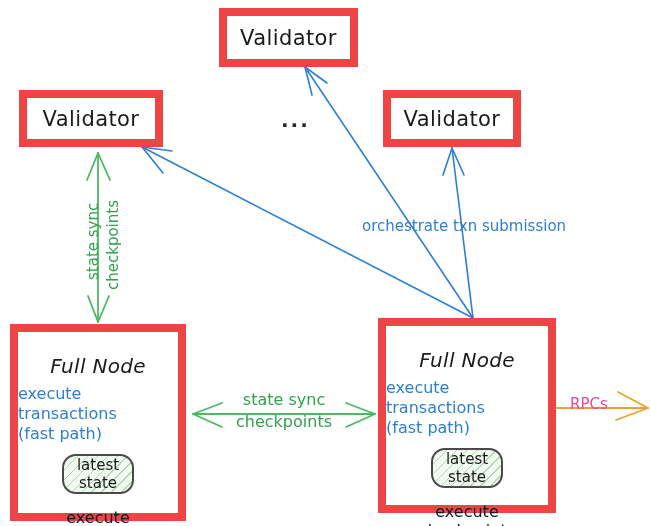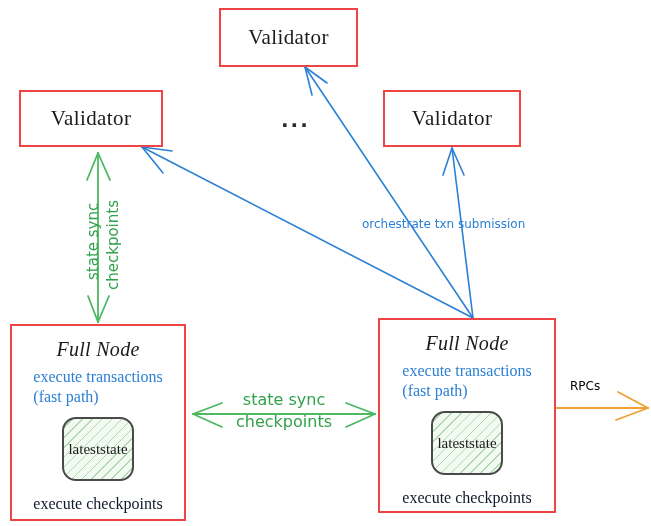--- a/index.html
+++ b/index.html
@@ -19,39 +19,38 @@
     position: absolute;
     left: 0;
     top: 0;
     width: 651px;
     height: 526px;
     overflow: visible;
   }
   .node-box {
     position: absolute;
     box-sizing: border-box;
-    border: 2px solid #ef4444;
+    border: 8px solid #ef4444;
     background: #ffffff;
-    font-family: Liberation Serif, serif;
   }
   .validator-box {
     display: flex;
     align-items: center;
     justify-content: center;
   }
   .validator-label {
     font-size: 21px;
     color: #1a1a1a;
     letter-spacing: 0.4px;
   }
   .fullnode-box {
     display: flex;
     flex-direction: column;
     align-items: center;
-    padding-top: 12px;
+    padding-top: 22px;
   }
   .fullnode-title {
     font-size: 20px;
     color: #1a1a1a;
     font-style: italic;
     letter-spacing: 0.3px;
   }
   .fullnode-blue {
     font-size: 16px;
     color: #2b7fd4;
@@ -69,21 +68,21 @@
     border-radius: 14px;
     background-color: #f2faf2;
     background-image: repeating-linear-gradient(
       -45deg,
       rgba(120, 190, 120, 0.55) 0px,
       rgba(120, 190, 120, 0.55) 1px,
       rgba(255, 255, 255, 0) 1px,
       rgba(255, 255, 255, 0) 7px
     );
     display: flex;
-    flex-direction: row;
+    flex-direction: column;
     align-items: center;
     justify-content: center;
   }
   .state-chip span {
     font-size: 15px;
     color: #1a1a1a;
     line-height: 1.2;
   }
   .fullnode-green {
     font-size: 16px;
@@ -94,26 +93,26 @@
   .ellipsis-label {
     position: absolute;
     font-size: 20px;
     font-weight: bold;
     color: #2b2b2b;
     letter-spacing: 2px;
     line-height: 1;
   }
   .edge-label {
     position: absolute;
-    font-size: 12px;
+    font-size: 15px;
     line-height: 1.25;
     white-space: nowrap;
   }
   .edge-label.blue { color: #2b7fd4; }
-  .edge-label.orange { color: #000000; }
+  .edge-label.orange { color: #ec4899; margin-top: 16px; }
   .vlabel {
     position: absolute;
     transform-origin: left top;
     transform: rotate(-90deg);
     font-size: 15px;
     color: #31a14b;
     white-space: nowrap;
   }
   .center-green-label {
     position: absolute;

